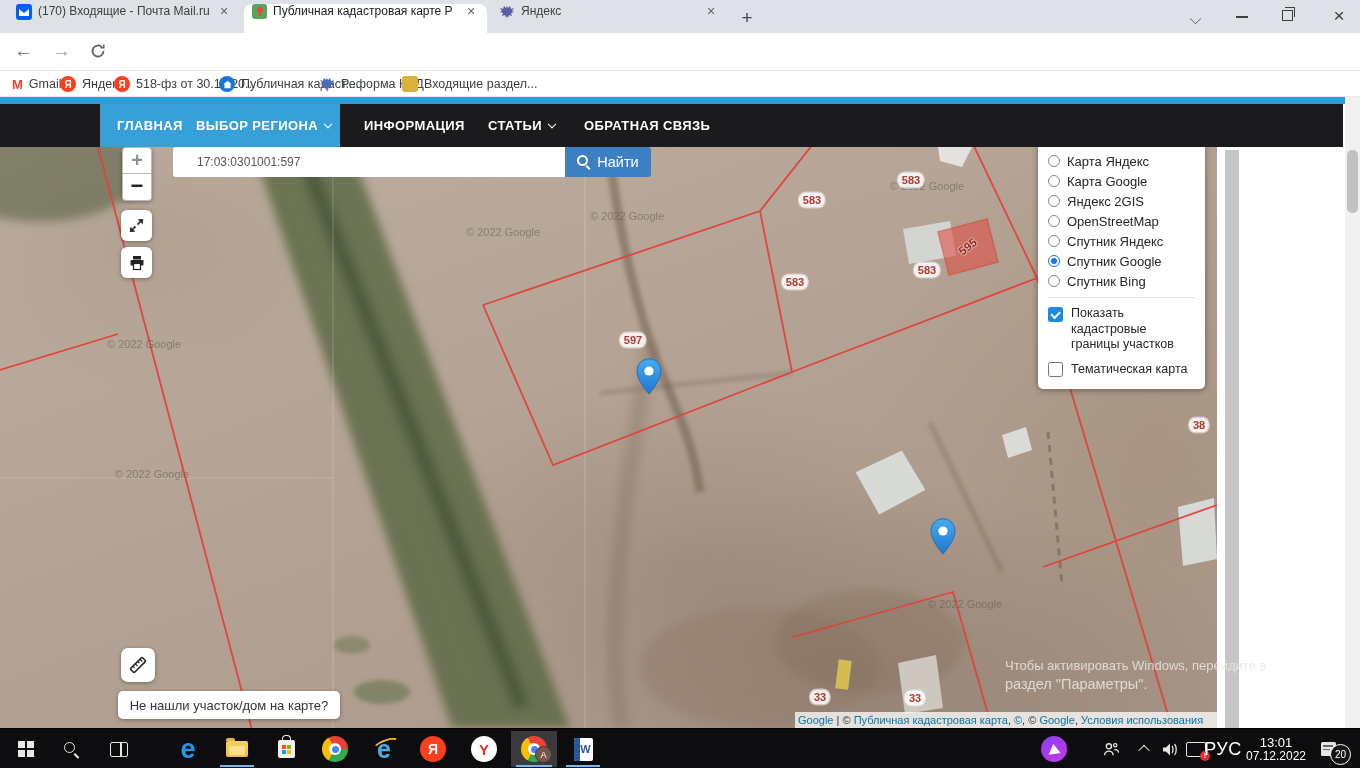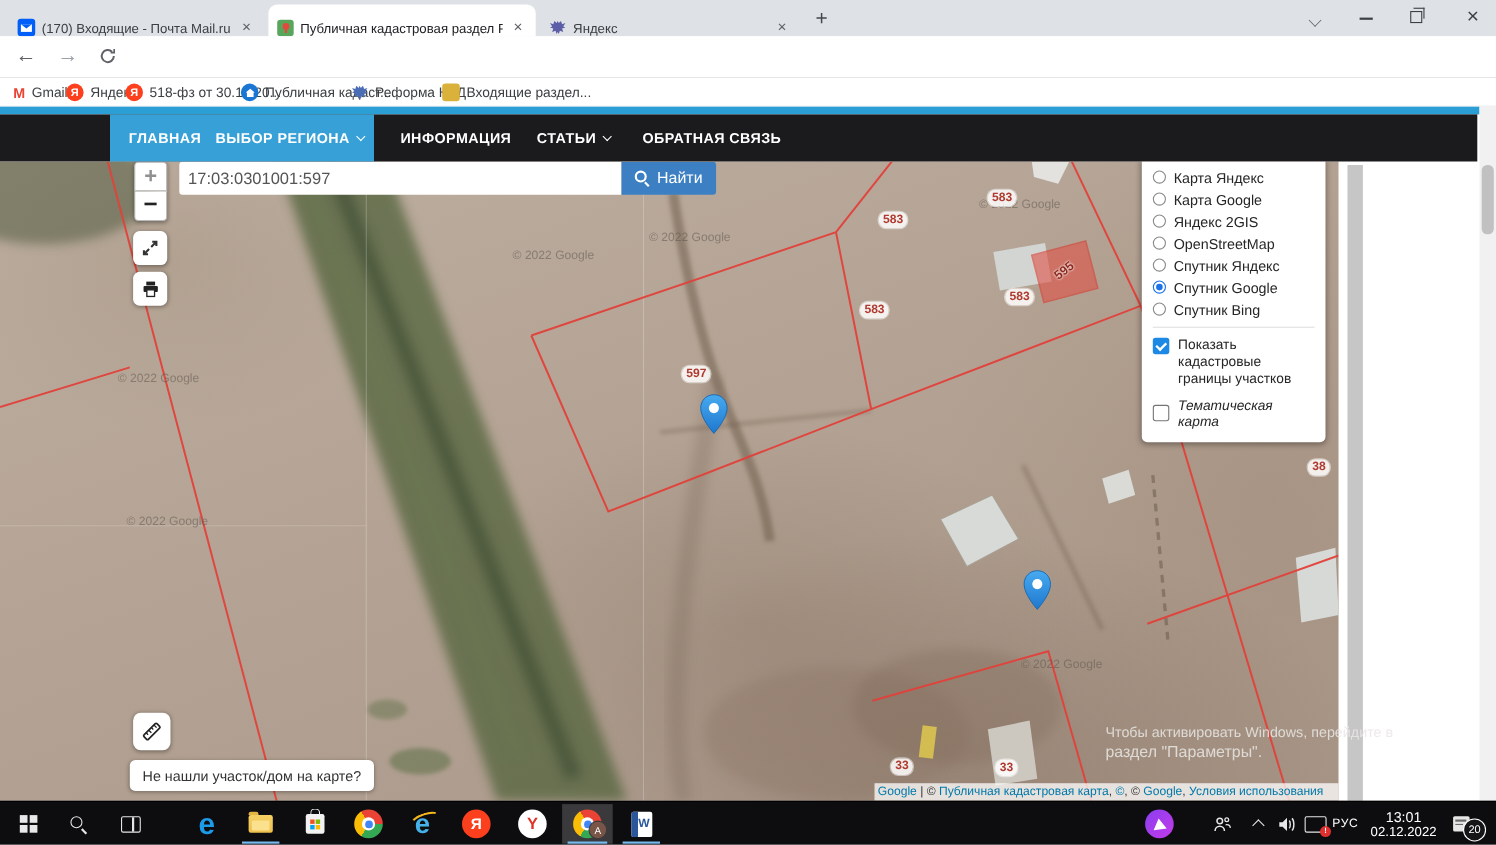--- a/index.html
+++ b/index.html
@@ -3,21 +3,21 @@
 <meta charset="utf-8">
 <style>
   html,body{margin:0;padding:0;background:#000;}
   #screen{position:relative;width:1360px;height:768px;overflow:hidden;
     font-family:"Liberation Sans","DejaVu Sans",sans-serif;background:#fff;}
   .abs{position:absolute;}
   .c{display:flex;align-items:center;justify-content:center;}
 
   
   .tabstrip{left:0;top:0;width:1360px;height:33px;background:#dee1e6;}
-  .tab{top:4px;height:29px;border-radius:8px 8px 0 0;display:flex;align-items:flex-end;padding:0 8px;box-sizing:border-box;}
+  .tab{top:4px;height:29px;border-radius:8px 8px 0 0;display:flex;align-items:flex-start;padding:0 8px;box-sizing:border-box;}
   .tab .ttl{font-size:12px;color:#3c4043;white-space:nowrap;overflow:hidden;flex:1;margin:0 6px;}
   .tab.active{background:#fff;}
   .tclose{width:16px;height:16px;border-radius:50%;font-size:14px;color:#5f6368;line-height:15px;text-align:center;}
   .toolbar{left:0;top:33px;width:1360px;height:38px;background:#fff;border-bottom:1px solid #e4e6e8;box-sizing:border-box;}
   .navbtn{font-size:19px;color:#5f6368;}
   .pill{left:112px;top:39px;width:1110px;height:27px;border-radius:14px;background:#f1f3f4;}
   .urltxt{font-size:14.5px;color:#202124;}
   .bookbar{left:0;top:71px;width:1360px;height:26px;background:#fff;border-bottom:1px solid #e8eaed;box-sizing:border-box;}
   .bm{display:flex;align-items:center;height:24px;}
   .bm .lbl{font-size:12.5px;color:#3c4043;margin-left:6px;white-space:nowrap;}
@@ -38,22 +38,22 @@
     radial-gradient(320px 220px at 150px 90px, rgba(146,128,104,.22), transparent 70%),
     linear-gradient(160deg,#bdaea0 0%,#b4a394 45%,#a99789 100%);}
   .plabel{position:absolute;transform:translate(-50%,-50%);background:rgba(255,255,255,.85);
     border-radius:7px;padding:0 4px;height:15px;line-height:15px;font-size:11px;font-weight:bold;color:#b03a30;
     box-shadow:0 0 0 1px rgba(255,255,255,.5);}
   .plabel.rot{background:none;box-shadow:none;color:#8c2a22;font-size:11.5px;
     text-shadow:0 0 2px rgba(255,255,255,.8),0 0 2px rgba(255,255,255,.8);
     transform:translate(-50%,-50%) rotate(-38deg);}
   .gwm{position:absolute;font-size:11px;color:rgba(95,88,80,.55);white-space:nowrap;}
   .lfbtn{position:absolute;background:#fff;box-shadow:0 1px 4px rgba(0,0,0,.35);}
-  .srch{position:absolute;left:163px;top:0px;width:402px;height:30px;border:none;outline:none;
-    border-radius:3px 0 0 3px;padding:0 8px;box-sizing:border-box;font-size:15px;color:#555;
+  .srch{position:absolute;left:173px;top:0px;width:402px;height:30px;border:none;outline:none;
+    border-radius:3px 0 0 3px;padding:0 24px;box-sizing:border-box;font-size:12px;color:#555;
     font-family:"Liberation Sans",sans-serif;}
   .findbtn{position:absolute;left:565px;top:0px;width:86px;height:30px;background:#3c80c3;border-radius:0 3px 3px 0;
     color:#fff;font-size:14.5px;display:flex;align-items:center;justify-content:center;gap:6px;}
   .mag{position:relative;width:14px;height:14px;display:inline-block;}
   .mag::before{content:'';position:absolute;left:0;top:0;width:7px;height:7px;border:2px solid #fff;border-radius:50%;}
   .mag::after{content:'';position:absolute;left:10px;top:10px;width:5px;height:2px;background:#fff;transform:rotate(45deg);transform-origin:0 0;}
   .zbtn{width:30px;height:27px;background:#fff;border:1px solid #b9b9b9;box-sizing:border-box;text-align:center;font-weight:bold;}
   .attr{position:absolute;left:795px;top:565px;width:422px;height:16px;line-height:16px;background:rgba(255,255,255,.75);
     font-size:11px;color:#333;white-space:pre;padding:0 3px;box-sizing:border-box;}
   .attr a{color:#0078a8;text-decoration:none;}
@@ -69,21 +69,21 @@
   .cbx.off{border:1.5px solid #757575;background:#fff;}
   .pdiv{height:1px;background:#e0e0e0;margin:6px 0;}
 
   
   .actw{color:rgba(233,231,228,.85);pointer-events:none;}
 
   
   .taskbar{left:0;top:728px;width:1360px;height:40px;background:#0d0d10;border-top:1px solid #000;box-sizing:border-box;}
   .tbi{position:absolute;top:2px;width:44px;height:36px;display:flex;align-items:center;justify-content:center;}
   .uline{position:absolute;left:5px;right:5px;bottom:0;height:2.5px;background:#76b9ed;}
-  .trtxt{color:#fff;font-size:11px;}
+  .trtxt{color:#fff;font-size:18px;}
   .chromeico{width:26px;height:26px;border-radius:50%;position:relative;
     background:conic-gradient(from -30deg,#ea4335 0 120deg,#34a853 120deg 240deg,#fbbc05 240deg 360deg);}
   .chromeico::before{content:'';position:absolute;inset:7px;background:#fff;border-radius:50%;}
   .chromeico::after{content:'';position:absolute;inset:9.5px;background:#4285f4;border-radius:50%;}
   .winlogo{display:grid;grid-template-columns:7.5px 7.5px;grid-template-rows:7.5px 7.5px;gap:1.5px;}
   .winlogo span{background:#e8e8e8;}
   .chevup{width:7px;height:7px;border-left:1.7px solid #e6e6e6;border-top:1.7px solid #e6e6e6;transform:rotate(45deg) translate(1px,1px);}
 </style>
 </head>
 <body>
@@ -97,21 +97,21 @@
         <span style="position:absolute;left:3px;top:4.5px;border-left:5px solid transparent;border-right:5px solid transparent;border-top:4px solid #015ff9;width:0;"></span>
       </span>
       <span class="ttl">(170) Входящие - Почта Mail.ru</span>
       <span class="tclose">×</span>
     </div>
     <div class="abs tab active" style="left:244px;width:243px;">
       <span style="width:15px;height:15px;background:#58a55c;border-radius:3px;position:relative;flex:none;">
         <span style="position:absolute;left:4.5px;top:2.5px;width:6px;height:6px;background:#e5493d;border-radius:50%;"></span>
         <span style="position:absolute;left:6.5px;top:8px;width:2px;height:4px;background:#e5493d;"></span>
       </span>
-      <span class="ttl" style="color:#202124;">Публичная кадастровая раздел Р</span>
+      <span class="ttl" style="color:#202124;">Публичная кадастровая карте Р</span>
       <span class="tclose">×</span>
     </div>
     <div class="abs tab" style="left:491px;width:236px;">
       <span style="flex:none;width:16px;height:16px;">
         <svg width="16" height="16" viewBox="0 0 16 16">
             <path d="M8 2l1 2 2-2 1 3 3-1-2 3 2 1-3 1 1 3-3-1-1 3-1-2-1 2-1-3-3 1 1-3-3-1 2-1-2-3 3 1 1-3 2 2z" fill="#5b5ea6"></path>
           </svg>
       </span>
       <span class="ttl">Яндекс</span>
       <span class="tclose">×</span>
@@ -370,21 +370,21 @@
           <span class="radio"></span>
           <span>Спутник Bing</span>
         </div>
       <div class="pdiv"></div>
       <div style="display:flex;align-items:flex-start;padding-top:2px;">
         <span class="cbx on" style="margin-top:1px;"></span>
         <span style="font-size:12.5px;line-height:15.5px;"><span>Показать кадастровые</span><br><span>границы участков</span></span>
       </div>
       <div style="display:flex;align-items:center;margin-top:9px;padding-bottom:2px;">
         <span class="cbx off"></span>
-        <span style="font-size:12.5px;font-style:italic;">Тематическая карта</span>
+        <span style="font-size:12.5px;">Тематическая карта</span>
       </div>
     </div>
   </div>
 
   <div class="abs" style="left:1217px;top:147px;width:128px;height:581px;background:#fff;"></div>
   <div class="abs" style="left:1225px;top:150px;width:14px;height:578px;background:#c6c6c6;"></div>
   <div class="abs" style="left:1345px;top:97px;width:15px;height:633px;background:#f1f1f1;">
     <div style="position:absolute;left:2px;top:53px;width:11px;height:63px;background:#c1c1c1;border-radius:5px;"></div>
   </div>
 
@@ -485,21 +485,21 @@
     </div>
     <div class="tbi" style="left:1182px;width:28px;">
       <span style="width:18px;height:13px;border:1.6px solid #e6e6e6;border-radius:2px;position:relative;">
         <span class="c" style="position:absolute;right:-5px;bottom:-5px;width:10px;height:10px;border-radius:50%;background:#e02f2f;color:#fff;font-size:7px;font-weight:bold;">!</span>
       </span>
     </div>
     <div class="tbi trtxt" style="left:1206px;width:34px;letter-spacing:.5px;">РУС</div>
     <div class="tbi" style="left:1242px;width:68px;">
       <div style="text-align:center;color:#fff;">
         <div style="font-size:13px;line-height:14px;">13:01</div>
-        <div style="font-size:12px;line-height:13px;">02.12.2022</div>
+        <div style="font-size:12px;line-height:13px;">07.12.2022</div>
       </div>
     </div>
     <div class="tbi" style="left:1310px;width:44px;">
       <span style="width:15px;height:14px;background:#e6e6e6;border-radius:1.5px;position:relative;margin-right:8px;">
         <span style="position:absolute;left:2.5px;top:3px;width:10px;height:1.6px;background:#6a6a6a;"></span>
         <span style="position:absolute;left:2.5px;top:6.5px;width:7px;height:1.6px;background:#6a6a6a;"></span>
       </span>
       <span class="c" style="position:absolute;right:3px;bottom:2px;width:19px;height:19px;border-radius:50%;background:#151517;border:1.8px solid #fff;color:#fff;font-size:10px;">20</span>
     </div>
 

